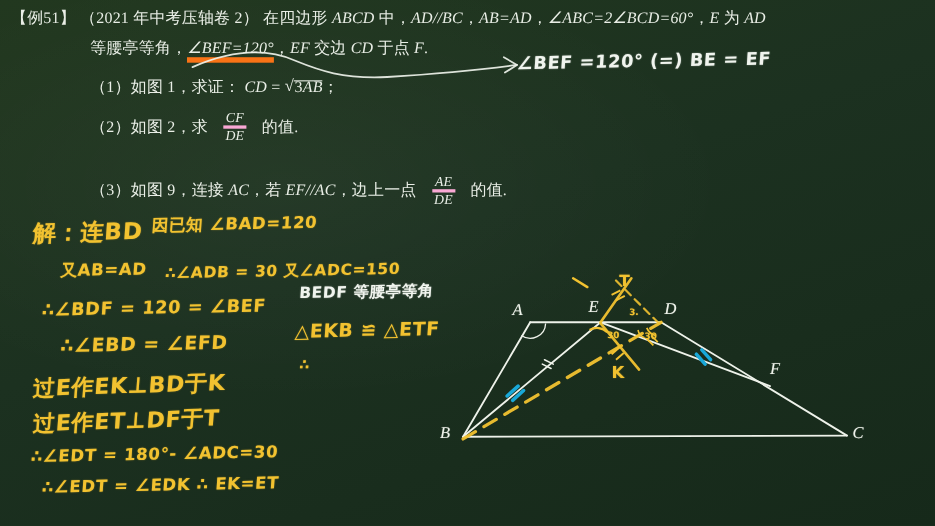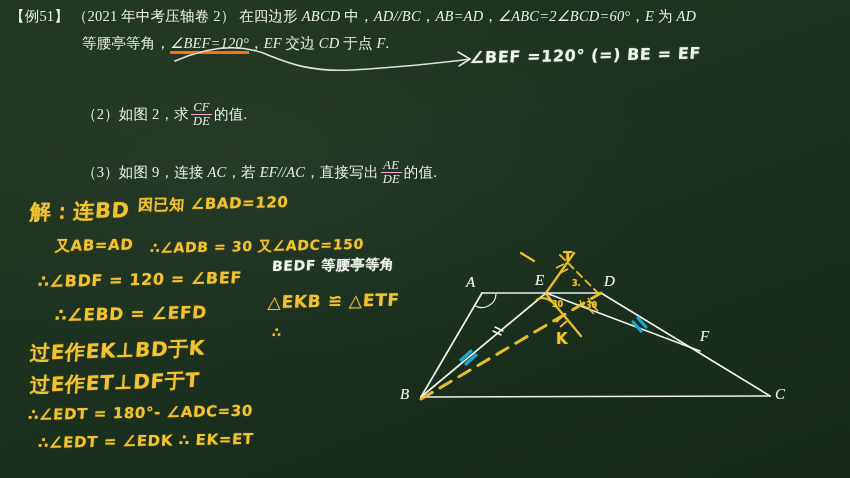--- a/index.html
+++ b/index.html
@@ -34,35 +34,35 @@
   .l3{left:82px;top:70px;font-size:14.5px;}
   .l4{left:82px;top:102px;font-size:14.5px;}
   .l5{left:82px;top:160px;font-size:14.5px;}
   .it{font-style:italic;}
   .frac{
     display:inline-block;
     vertical-align:middle;
     text-align:center;
     font-style:italic;
     line-height:1.02;
-    margin:0 2px;
+    margin:0 14px;
     position:relative;
     top:-1px;
   }
   .frac .num{display:block;font-size:12.5px;padding:0 2px;}
-  .frac .den{display:block;font-size:12.5px;border-top:1px solid #f9a8d4;padding:0 2px;}
+  .frac .den{display:block;font-size:12.5px;border-top:3px solid #f9a8d4;padding:0 2px;}
   .sqrt{display:inline-block;position:relative;padding-left:9px;}
   .sqrt::before{
     content:"√";
     position:absolute;left:0;top:-1px;font-size:15px;
   }
   .sqrt .bar{
     position:absolute;left:8px;right:0;top:1px;height:1px;background:#e9eee6;
   }
-  .ul-underline{border-bottom:3px solid #f97316;}
+  .ul-underline{border-bottom:5px solid #f97316;}
 
   
   .hw{
     position:absolute;
     color:#f2c230;
     font-family:"DejaVu Sans", sans-serif;
     font-weight:700;
     white-space:nowrap;
     text-shadow:0 0 1.4px rgba(242,194,48,0.5);
     letter-spacing:0.6px;
@@ -106,27 +106,33 @@
   <div class="pline l1">
     <span>【例51】</span>
     <span>（2021 年中考压轴卷 2）</span>
     <span>在四边形 </span><span class="it">ABCD</span><span> 中，</span><span class="it">AD//BC</span><span>，</span><span class="it">AB=AD</span><span>，</span><span class="it">∠ABC=2∠BCD=60°</span><span>，</span><span class="it">E</span><span> 为 </span><span class="it">AD</span>
   </div>
 
   <div class="pline l2">
     <span>等腰亭等角，</span><span class="it ul-underline">∠BEF=120°</span><span>，</span><span class="it">EF</span><span> 交边 </span><span class="it">CD</span><span> 于点 </span><span class="it">F</span><span>.</span>
   </div>
 
+  <div class="pline l3">
+    <span>（1）</span><span>如图 1，求证：</span>
+    <span class="it">CD</span>
+    <span>=</span>
+    <span class="sqrt"><span class="bar"></span><span>3</span><span class="it">AB</span></span><span>；</span>
+  </div>
 
   <div class="pline l4">
     <span>（2）</span><span>如图 2，求</span><span class="frac"><span class="num">CF</span><span class="den">DE</span></span><span>的值.</span>
   </div>
 
   <div class="pline l5">
-    <span>（3）</span><span>如图 9，连接 </span><span class="it">AC</span><span>，若 </span><span class="it">EF//AC</span><span>，直接写出</span><span class="frac"><span class="num">AE</span><span class="den">DE</span></span><span>的值.</span>
+    <span>（3）</span><span>如图 9，连接 </span><span class="it">AC</span><span>，若 </span><span class="it">EF//AC</span><span>，边上一点</span><span class="frac"><span class="num">AE</span><span class="den">DE</span></span><span>的值.</span>
   </div>
 </div>
 
 <svg class="ink" viewBox="0 0 850 478">
 
   <g>
     <path d="M175,61 C205,48 238,42 268,55 C290,64 312,72 352,70 C400,67 440,63 470,59" fill="none" stroke="#eef2ea" stroke-width="1.6" stroke-linecap="round" opacity="0.92"></path>
     <path d="M470,59 L458,52 M470,59 L459,66" fill="none" stroke="#eef2ea" stroke-width="1.6" stroke-linecap="round" opacity="0.92"></path>
   </g>
 

